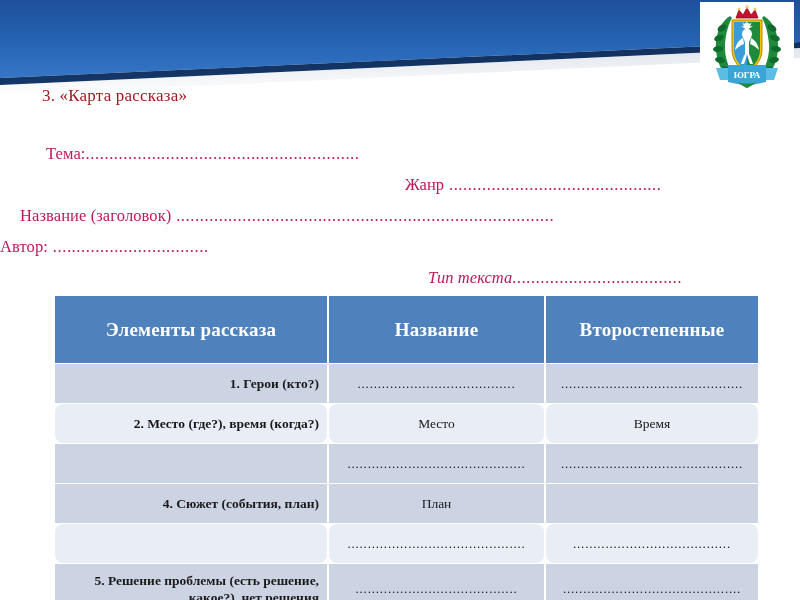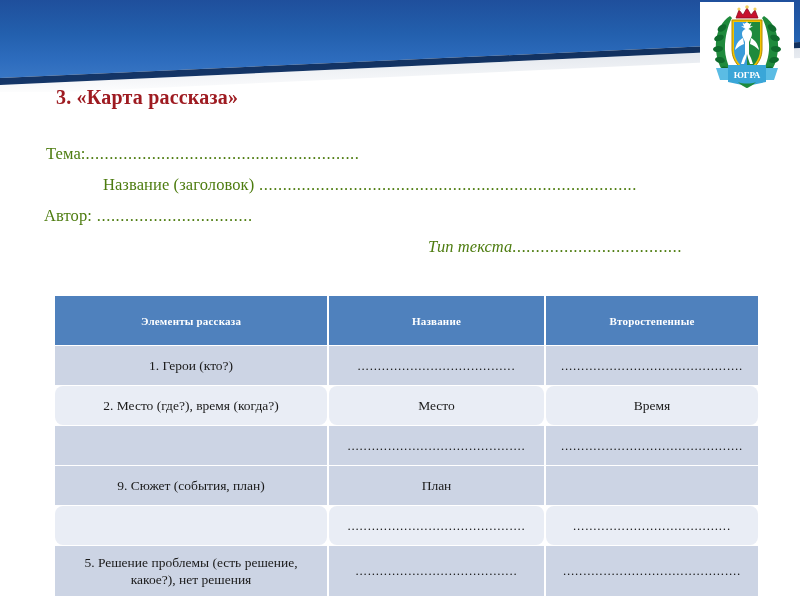--- a/index.html
+++ b/index.html
@@ -60,50 +60,50 @@
     height: 88px;
     background: #7dd3fc;
     z-index: 3;
     overflow: hidden;
   }
   .emblem-box svg { display: block; }
 
   
   .slide-title {
     position: absolute;
-    left: 56px;
+    left: 42px;
     top: 86px;
-    font-size: 20px;
-    font-weight: bold;
+    font-size: 17px;
+    font-weight: normal;
     color: #9e1b21;
     letter-spacing: 0.2px;
     z-index: 4;
     white-space: nowrap;
   }
 
   
   .form-block {
     position: absolute;
     left: 0; top: 138px;
     width: 696px;
     z-index: 4;
-    color: #4d7c0f;
+    color: #be185d;
     font-size: 16.5px;
   }
   .form-line {
     position: relative;
     height: 31px;
     line-height: 31px;
     white-space: nowrap;
   }
   .form-line .lbl { letter-spacing: 0.1px; }
   .fl-tema     { padding-left: 46px; }
   .fl-zhanr    { padding-left: 405px; }
-  .fl-nazvanie { padding-left: 44px; text-align: center; }
-  .fl-avtor    { padding-left: 44px; }
+  .fl-nazvanie { padding-left: 20px; }
+  .fl-avtor    { }
   .fl-tip      { padding-left: 428px; font-style: italic; }
   .dots { letter-spacing: 0.6px; }
 
   
   .story-table {
     position: absolute;
     left: 53px;
     top: 295px;
     width: 705px;
     border-collapse: separate;
@@ -111,39 +111,39 @@
     z-index: 4;
     table-layout: fixed;
   }
   .story-table col.c1 { width: 272px; }
   .story-table col.c2 { width: 215px; }
   .story-table col.c3 { width: 212px; }
 
   .story-table th {
     background: #4f81bd;
     color: #ffffff;
-    font-size: 11px;
+    font-size: 19px;
     font-weight: bold;
     text-align: center;
     height: 33px;
-    padding: 8px 4px;
+    padding: 17px 4px;
     border: 0;
     letter-spacing: 0.2px;
   }
   .story-table td {
     height: 33px;
     font-size: 13.5px;
     color: #1a1a1a;
     padding: 3px 8px;
     border: 0;
     vertical-align: middle;
   }
   tr.shade-a td { background: #ccd4e4; }
   tr.shade-b td { background: #e9edf5; border-radius: 8px; }
-  td.c-label { text-align: center; line-height: 1.28; }
+  td.c-label { text-align: right; line-height: 1.28; font-weight: bold; }
   td.c-val   { text-align: center; }
   td.c-val .dots { letter-spacing: 0.8px; font-size: 13px; }
   tr.tall td { height: 44px; }
 </style>
 </head>
 <body>
 
 <div class="banner">
   <div class="banner-blue"></div>
   <div class="banner-darkline"></div>
@@ -200,20 +200,23 @@
 </div>
 
 <div class="slide-title">3. «Карта рассказа»</div>
 
 <div class="form-block">
 
   <div class="form-line fl-tema">
     <span class="lbl">Тема:</span><span class="dots">..........................................................</span>
   </div>
 
+  <div class="form-line fl-zhanr">
+    <span class="lbl">Жанр</span><span class="dots"> .............................................</span>
+  </div>
 
   <div class="form-line fl-nazvanie">
     <span class="lbl">Название (заголовок)</span><span class="dots"> ................................................................................</span>
   </div>
 
   <div class="form-line fl-avtor">
     <span class="lbl">Автор:</span><span class="dots"> .................................</span>
   </div>
 
   <div class="form-line fl-tip">
@@ -245,21 +248,21 @@
         <td class="c-label">2. Место (где?),   время (когда?)</td>
         <td class="c-val">Место</td>
         <td class="c-val">Время</td>
       </tr>
       <tr class="shade-a">
         <td class="c-label"></td>
         <td class="c-val"><span class="dots">............................................</span></td>
         <td class="c-val"><span class="dots">.............................................</span></td>
       </tr>
       <tr class="shade-a">
-        <td class="c-label">9. Сюжет (события, план)</td>
+        <td class="c-label">4. Сюжет (события, план)</td>
         <td class="c-val">План</td>
         <td class="c-val"></td>
       </tr>
       <tr class="shade-b">
         <td class="c-label"></td>
         <td class="c-val"><span class="dots">............................................</span></td>
         <td class="c-val"><span class="dots">.......................................</span></td>
       </tr>
       <tr class="shade-a tall">
         <td class="c-label">5. Решение проблемы  (есть решение, какое?), нет решения</td>

